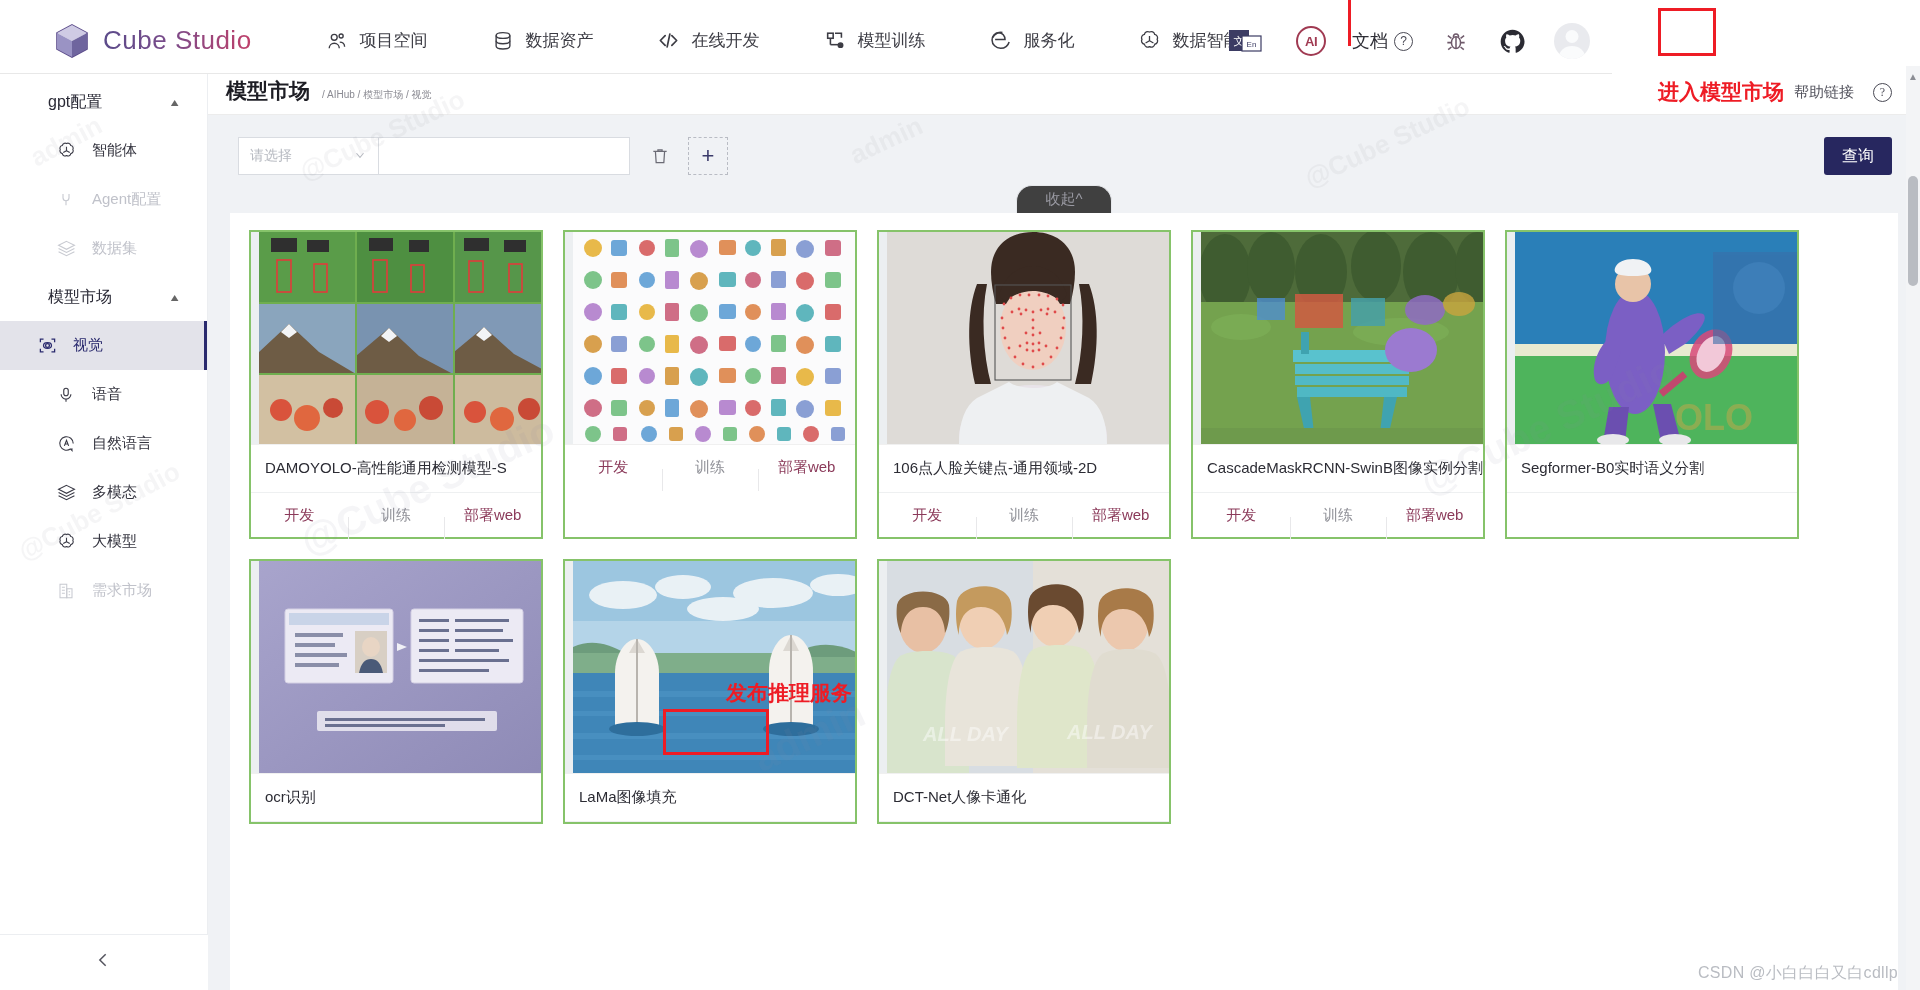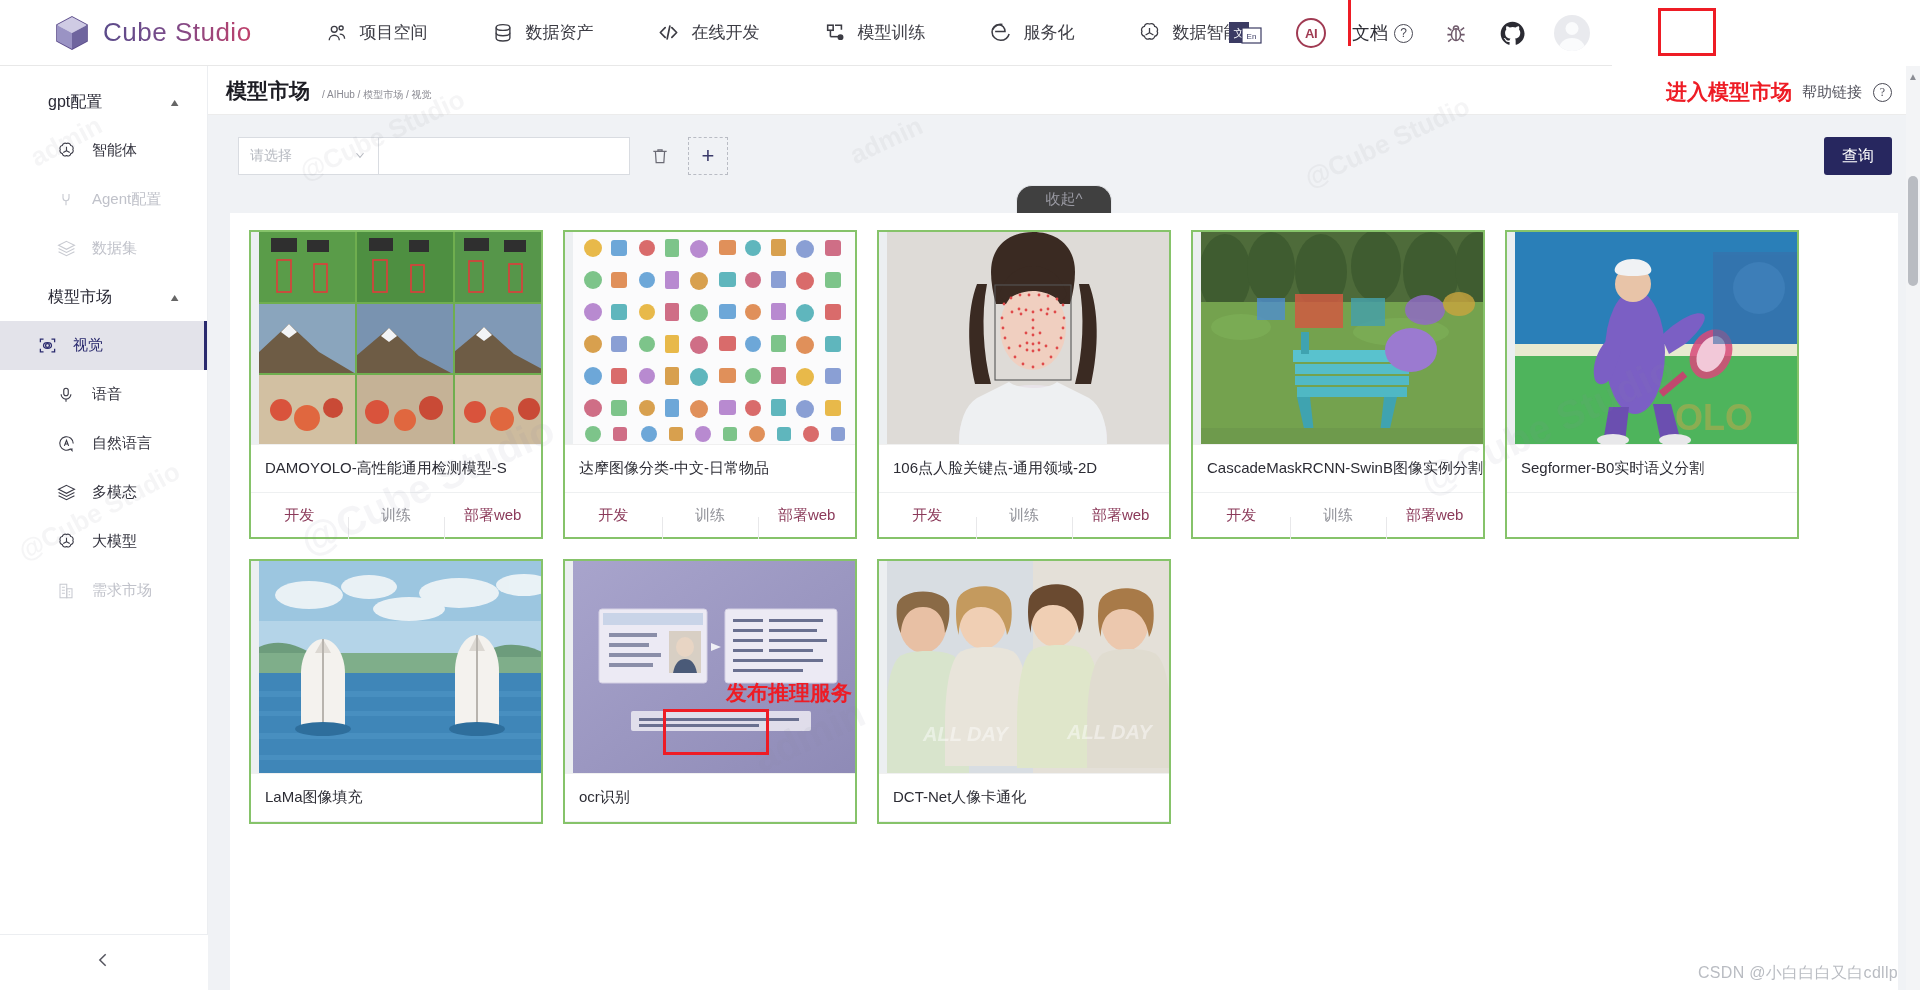--- a/index.html
+++ b/index.html
@@ -5,21 +5,21 @@
   * { box-sizing: border-box; margin: 0; padding: 0; }
   html, body {
     width: 1920px; height: 990px;
     font-family: "Liberation Sans", "DejaVu Sans", sans-serif;
     background: #f0f2f5; overflow: hidden;
   }
   #app { position: relative; width: 1920px; height: 990px; background:#fff; }
 
   
   .topnav {
-    position: absolute; top: 0; left: 0; width: 1612px; height: 66px;
+    position: absolute; top: 8px; left: 0; width: 1612px; height: 66px;
     background: #ffffff; border-bottom: 1px solid #e8e8e8;
     display: flex; align-items: center; z-index: 30;
   }
   .brand { display: flex; align-items: center; margin-left: 55px; }
   .brand-logo { width: 34px; height: 36px; position: relative; }
   .brand-name {
     margin-left: 14px; font-size: 26px; letter-spacing: .5px;
     background: linear-gradient(90deg,#5b4b8a 0%,#7a4b8a 45%,#c0406a 100%);
     -webkit-background-clip: text; background-clip: text; color: transparent;
   }
@@ -89,21 +89,21 @@
   
   .main { position: absolute; left: 208px; top: 66px; width: 1712px; height: 924px; background:#f0f2f5; }
   .page-head {
     height: 49px; background: #fff; display:flex; align-items:flex-end; padding: 0 0 9px 18px;
     border-bottom: 1px solid #ececec; position: relative;
   }
   .page-title { font-size: 21px; font-weight: bold; color: #1d1d24; }
   .crumbs { font-size: 10px; color: #8a8a92; margin-left: 12px; padding-bottom: 3px; }
   .head-right { position: absolute; right: 28px; bottom: 8px; display:flex; align-items:center; gap:10px; }
   .enter-market { color: #ee1c25; font-size: 21px; font-weight: bold; }
-  .help-link { color: #55555f; font-size: 15px; display:flex; align-items:flex-end; gap:5px; cursor:pointer;font-family:Liberation Serif, serif;}
+  .help-link { color: #55555f; font-size: 15px; display:flex; align-items:flex-end; gap:13px; cursor:pointer;font-family:Liberation Serif, serif;}
 
   .filter-zone { position: relative; background: #f0f2f5; padding: 22px 0 0 0; height: 98px; }
   .filter-row { display: flex; align-items: center; padding-left: 30px; }
   .select-box {
     width: 140px; height: 38px; background:#fff; border:1px solid #d9dce1; border-right:none;
     display:flex;align-items:center;justify-content:space-between;padding:0 11px;
     font-size:14px;color:#b7bac1; cursor:pointer;
   }
   .text-input {
     width: 252px; height: 38px; background:#fff; border:1px solid #d9dce1;
@@ -589,21 +589,20 @@
                   <rect x="96" y="195" width="14" height="14" rx="3" fill="#d8a04e"></rect>
                 <circle cx="130" cy="202" r="8" fill="#b88ad0"></circle>
                   <rect x="150" y="195" width="14" height="14" rx="3" fill="#7dc48a"></rect>
                 <circle cx="184" cy="202" r="8" fill="#e0905a"></circle>
                   <rect x="204" y="195" width="14" height="14" rx="3" fill="#5fb6bd"></rect>
                 <circle cx="238" cy="202" r="8" fill="#d96b6b"></circle>
                   <rect x="258" y="195" width="14" height="14" rx="3" fill="#8a9fd4"></rect>
               </g>
             </svg>
           </div>
-          <div class="card-title">达摩图像分类-中文-日常物品</div>
           <div class="card-actions">
             <div class="card-act act-dev">开发</div>
             <div class="card-act act-train">训练</div>
             <div class="card-act act-deploy">部署web</div>
           </div>
         </div>
 
         <div class="card green-outline">
           <div class="card-thumb">
             <svg viewBox="0 0 292 213" width="292" height="213" preserveAspectRatio="none">
@@ -752,61 +751,20 @@
                 <circle cx="244" cy="56" r="26" fill="#4a7eb8"></circle>
               </g>
             </svg>
           </div>
           <div class="card-title">Segformer-B0实时语义分割</div>
         </div>
 
         <div class="card green-outline">
           <div class="card-thumb">
             <svg viewBox="0 0 292 213" width="292" height="213" preserveAspectRatio="none">
-              <rect width="292" height="120" fill="#b4d4e8"></rect>
-              <rect y="0" width="292" height="60" fill="#9cc6e0"></rect>
-              <g fill="#f2f6f8" opacity=".9">
-                <ellipse cx="50" cy="34" rx="34" ry="14"></ellipse>
-                  <ellipse cx="110" cy="26" rx="28" ry="12"></ellipse>
-                <ellipse cx="200" cy="32" rx="40" ry="15"></ellipse>
-                  <ellipse cx="265" cy="24" rx="28" ry="11"></ellipse>
-                <ellipse cx="150" cy="48" rx="36" ry="12"></ellipse>
-              </g>
-              <path d="M0 92h292v20H0z" fill="#7fae8a"></path>
-              <g fill="#6d9c7c">
-                <path d="M0 86c18-8 34-4 52 6H0z"></path>
-                  <path d="M232 88c18-8 42-4 60 8h-60z"></path>
-              </g>
-              <rect y="112" width="292" height="101" fill="#3f86b8"></rect>
-              <g fill="#4f96c6" opacity=".6">
-                <rect y="130" width="292" height="6"></rect>
-                  <rect y="150" width="292" height="5"></rect>
-                  <rect y="172" width="292" height="6"></rect>
-                  <rect y="194" width="292" height="5"></rect>
-              </g>
-              <g fill="#f4f2ee">
-                <path d="M42 112c0-18 10-34 22-34s22 16 22 34v52H42z"></path>
-                <path d="M196 110c0-20 10-36 22-36s22 16 22 36v54h-44z"></path>
-              </g>
-              <g fill="#dcd8d2">
-                <path d="M64 78l8 14H56zM218 74l8 16h-16z"></path>
-              </g>
-              <g stroke="#b8b4ae" stroke-width="2" fill="none">
-                <path d="M64 78v86M218 74v90"></path>
-              </g>
-              <ellipse cx="64" cy="168" rx="28" ry="7" fill="#2e6e9c"></ellipse>
-              <ellipse cx="218" cy="168" rx="28" ry="7" fill="#2e6e9c"></ellipse>
-            </svg>
-          </div>
-          <div class="card-title">LaMa图像填充</div>
-        </div>
-
-        <div class="card green-outline">
-          <div class="card-thumb">
-            <svg viewBox="0 0 292 213" width="292" height="213" preserveAspectRatio="none">
               <rect width="292" height="213" fill="#9e9ac4"></rect>
               <rect width="292" height="213" fill="url(#g6)"></rect>
               <defs>
                   <linearGradient id="g6" x1="0" y1="0" x2="1" y2="1">
                 <stop offset="0" stop-color="#a8a4cc"></stop>
                     <stop offset="1" stop-color="#8e8ab6"></stop>
                   </linearGradient>
                 </defs>
               <rect x="26" y="48" width="108" height="74" rx="3" fill="#eceaf4" stroke="#d4d0e4"></rect>
               <rect x="30" y="52" width="100" height="12" fill="#c9d4e8"></rect>
@@ -839,20 +797,61 @@
                   <rect x="66" y="163" width="120" height="3"></rect>
                 </g>
             </svg>
           </div>
           <div class="card-title">ocr识别</div>
         </div>
 
         <div class="card green-outline">
           <div class="card-thumb">
             <svg viewBox="0 0 292 213" width="292" height="213" preserveAspectRatio="none">
+              <rect width="292" height="120" fill="#b4d4e8"></rect>
+              <rect y="0" width="292" height="60" fill="#9cc6e0"></rect>
+              <g fill="#f2f6f8" opacity=".9">
+                <ellipse cx="50" cy="34" rx="34" ry="14"></ellipse>
+                  <ellipse cx="110" cy="26" rx="28" ry="12"></ellipse>
+                <ellipse cx="200" cy="32" rx="40" ry="15"></ellipse>
+                  <ellipse cx="265" cy="24" rx="28" ry="11"></ellipse>
+                <ellipse cx="150" cy="48" rx="36" ry="12"></ellipse>
+              </g>
+              <path d="M0 92h292v20H0z" fill="#7fae8a"></path>
+              <g fill="#6d9c7c">
+                <path d="M0 86c18-8 34-4 52 6H0z"></path>
+                  <path d="M232 88c18-8 42-4 60 8h-60z"></path>
+              </g>
+              <rect y="112" width="292" height="101" fill="#3f86b8"></rect>
+              <g fill="#4f96c6" opacity=".6">
+                <rect y="130" width="292" height="6"></rect>
+                  <rect y="150" width="292" height="5"></rect>
+                  <rect y="172" width="292" height="6"></rect>
+                  <rect y="194" width="292" height="5"></rect>
+              </g>
+              <g fill="#f4f2ee">
+                <path d="M42 112c0-18 10-34 22-34s22 16 22 34v52H42z"></path>
+                <path d="M196 110c0-20 10-36 22-36s22 16 22 36v54h-44z"></path>
+              </g>
+              <g fill="#dcd8d2">
+                <path d="M64 78l8 14H56zM218 74l8 16h-16z"></path>
+              </g>
+              <g stroke="#b8b4ae" stroke-width="2" fill="none">
+                <path d="M64 78v86M218 74v90"></path>
+              </g>
+              <ellipse cx="64" cy="168" rx="28" ry="7" fill="#2e6e9c"></ellipse>
+              <ellipse cx="218" cy="168" rx="28" ry="7" fill="#2e6e9c"></ellipse>
+            </svg>
+          </div>
+          <div class="card-title">LaMa图像填充</div>
+        </div>
+
+        <div class="card green-outline">
+          <div class="card-thumb">
+            <svg viewBox="0 0 292 213" width="292" height="213" preserveAspectRatio="none">
               <rect width="292" height="213" fill="#d8dde2"></rect>
               <rect x="146" width="146" height="213" fill="#e4e0d8"></rect>
               <g>
                 <ellipse cx="36" cy="62" rx="24" ry="30" fill="#e8c0a4"></ellipse>
                 <path d="M10 44c4-18 48-18 52 0 2 18-4 28-4 28S58 46 36 46 14 72 14 72s-6-10-4-28z" fill="#8a6a46"></path>
                 <path d="M12 96c8-8 48-8 56 0 10 10 14 40 14 70v47H-2v-47c0-30 4-60 14-70z" fill="#d8e4cc"></path>
               </g>
               <g>
                 <ellipse cx="96" cy="58" rx="24" ry="30" fill="#f0cfb4"></ellipse>
                 <path d="M70 40c6-20 50-20 54 2 3 22-4 32-4 32s-2-28-26-28-22 28-22 28-5-14-2-34z" fill="#c49a5e"></path>

